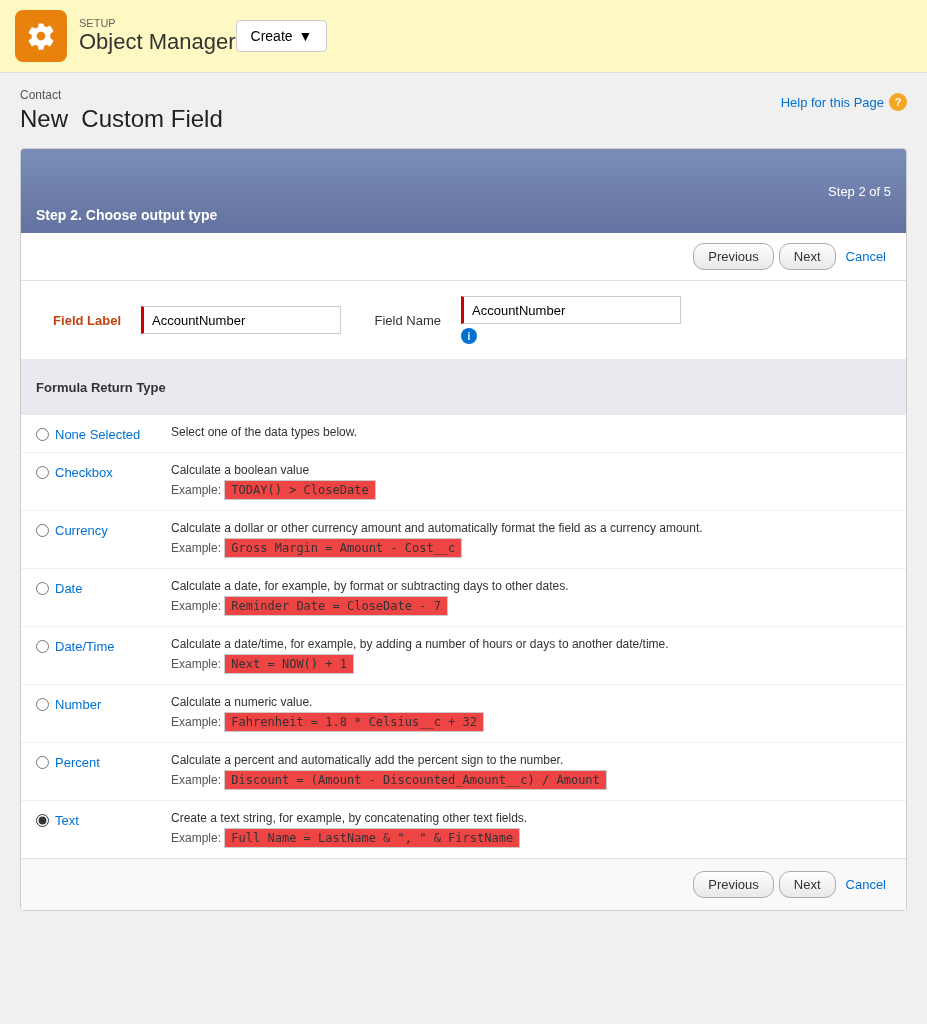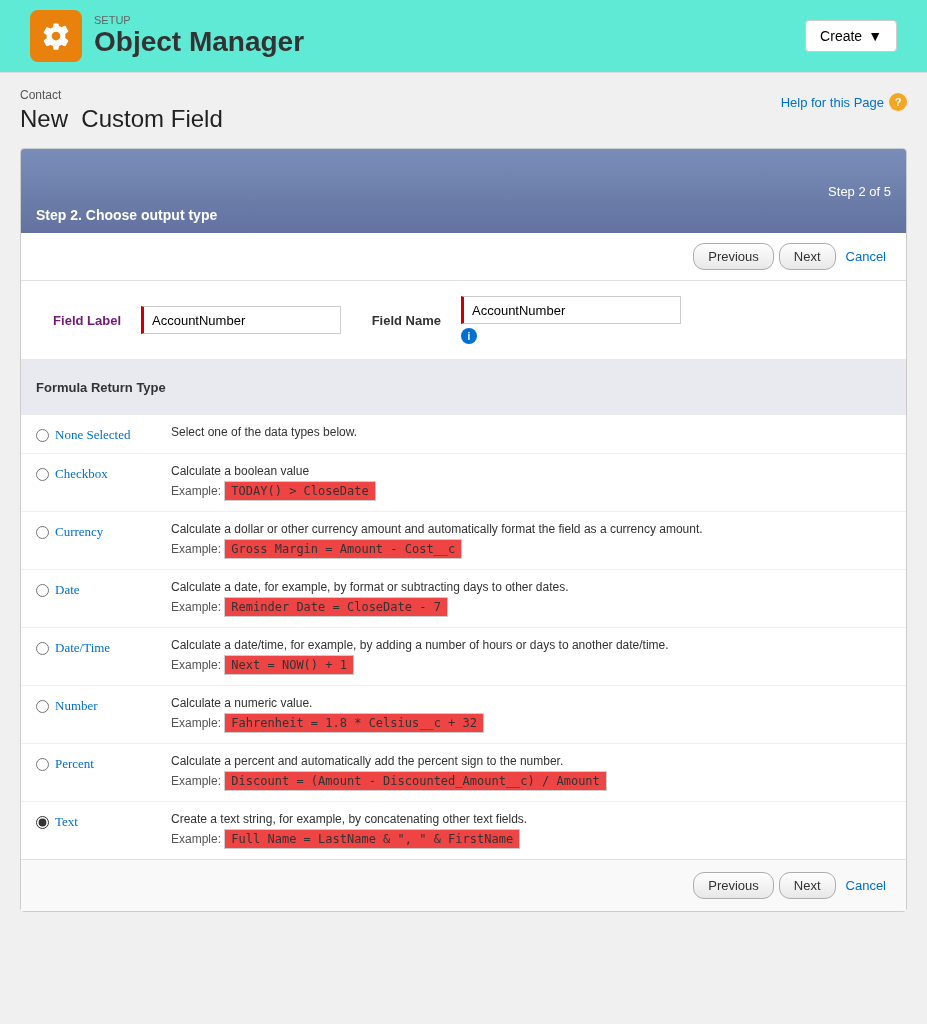--- a/index.html
+++ b/index.html
@@ -6,26 +6,25 @@
     body {
       font-family: Arial, sans-serif;
       font-size: 13px;
       background: #f0f0f0;
       width: 927px;
       min-height: 1024px;
     }
 
     
     .header {
-      background: #5eead4;
+      background: #fef9c3;
       border-bottom: 1px solid #ddd;
-      padding: 10px 30px;
-      display: flex;
-      align-items: center;
-      justify-content: space-between;
+      padding: 10px 15px;
+      display: flex;
+      align-items: center;
     }
     .header-left {
       display: flex;
       align-items: center;
       gap: 12px;
     }
     .header-icon {
       background: #e8820c;
       width: 52px;
       height: 52px;
@@ -42,23 +41,23 @@
     .header-text {
       display: flex;
       flex-direction: column;
     }
     .header-setup {
       font-size: 11px;
       color: #666;
       font-weight: normal;
     }
     .header-title {
-      font-size: 28px;
+      font-size: 22px;
       color: #333;
-      font-weight: bold;
+      font-weight: normal;
     }
     .create-btn {
       background: white;
       border: 1px solid #ccc;
       border-radius: 4px;
       padding: 7px 14px;
       font-size: 14px;
       cursor: pointer;
       display: flex;
       align-items: center;
@@ -169,21 +168,21 @@
     .field-row {
       display: flex;
       align-items: center;
       gap: 20px;
       padding: 15px 20px;
       border-bottom: 1px solid #e8e8e8;
     }
     .field-label {
       font-weight: bold;
       font-size: 13px;
-      color: #701a75;
+      color: #c2410c;
       min-width: 80px;
       text-align: right;
     }
     .field-input {
       border: 1px solid #ccc;
       border-left: 3px solid #c00;
       padding: 4px 8px;
       font-size: 13px;
       width: 200px;
       height: 28px;
@@ -241,21 +240,20 @@
       display: flex;
       align-items: center;
       gap: 6px;
       min-width: 120px;
       padding-top: 2px;
     }
     .radio-label {
       font-size: 13px;
       color: #0070d2;
       cursor: pointer;
-      font-family: Liberation Serif, serif;
     }
     .formula-desc {
       flex: 1;
       font-size: 12px;
       color: #333;
     }
     .formula-desc .example-box {
       display: inline-block;
       background: #ef4444;
       border: 1px solid #ccc;
@@ -277,21 +275,21 @@
       padding: 12px 15px;
       border-top: 1px solid #e0e0e0;
       background: #f9f9f9;
     }
 
     input[type="radio"] {
       accent-color: #333;
     }
 
     .field-name-label {
-      font-weight: bold;
+      font-weight: normal;
       font-size: 13px;
       color: #333;
       min-width: 80px;
       text-align: right;
     }
   </style>
 </head>
 <body>
 
 <div class="header">

